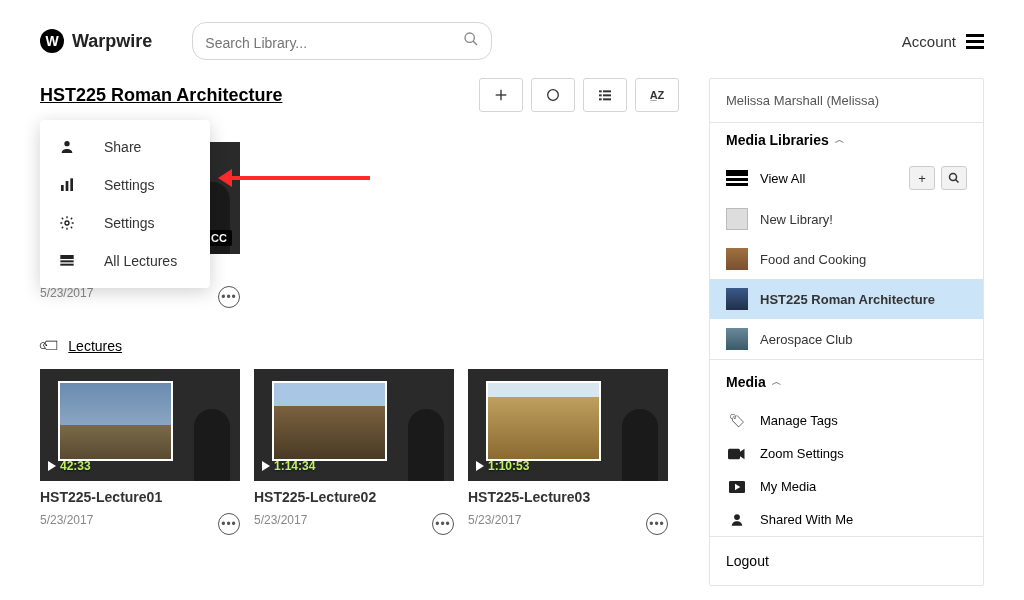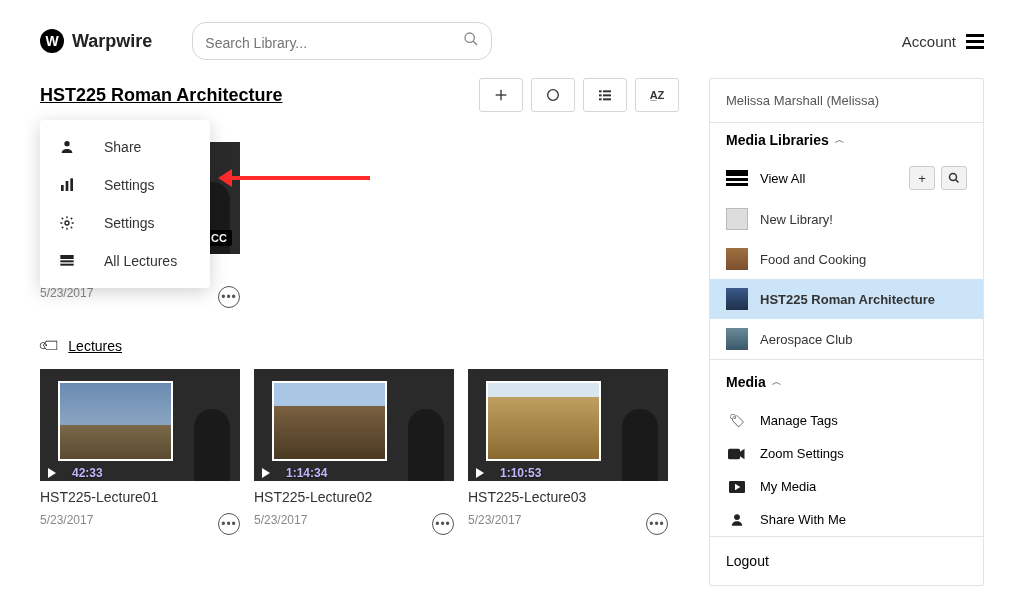--- a/index.html
+++ b/index.html
@@ -34,24 +34,24 @@
 .arrow-line { width: 140px; height: 4px; background: #ff2a2a; }
 .arrow-head { position: absolute; left: -12px; top: -7px; width: 0; height: 0; border-top: 9px solid transparent; border-bottom: 9px solid transparent; border-right: 14px solid #ff2a2a; }
 
 .cards { display: flex; gap: 14px; flex-wrap: wrap; }
 .card { width: 200px; }
 .thumb { width: 200px; height: 112px; background: #2a2a2a; position: relative; overflow: hidden; }
 .thumb .slide { position: absolute; top: 12px; left: 18px; width: 115px; height: 80px; background: linear-gradient(#6a8bb0,#8aa5c2 55%,#7a6a4a 55%,#5a4a30); border: 2px solid #fff; }
 .thumb.t2 .slide { background: linear-gradient(#a9c6e4,#a9c6e4 30%,#7a6140 30%,#4a3a24); }
 .thumb.t3 .slide { background: linear-gradient(#d8e6f0,#d8e6f0 18%,#c0a060 18%,#8a6a30); }
 .thumb .person { position: absolute; bottom: 0; right: 10px; width: 36px; height: 72px; background: #1a1a1a; border-radius: 18px 18px 0 0; }
-.play-bar { position: absolute; bottom: 1px; left: 8px; display: flex; align-items: center; gap: 16px; color: #c4b5fd; font-size: 12px; font-weight: 600; text-shadow: 0 1px 2px rgba(0,0,0,.6); }
+.play-bar { position: absolute; bottom: 8px; left: 8px; display: flex; align-items: center; gap: 4px; color: #bef264; font-size: 12px; font-weight: 600; text-shadow: 0 1px 2px rgba(0,0,0,.6); }
 .play-triangle { width: 0; height: 0; border-top: 5px solid transparent; border-bottom: 5px solid transparent; border-left: 8px solid #fff; }
 .cc-badge { position: absolute; bottom: 8px; right: 8px; background: #000; color: #fff; font-size: 11px; font-weight: bold; padding: 2px 5px; border-radius: 2px; }
-.card-title { font-size: 14px; color: #333; margin-top: 8px; }
+.card-title { font-size: 14px; color: #333; margin-top: 8px; font-weight: bold; }
 .card-info { display: flex; align-items: flex-start; justify-content: space-between; margin-top: 8px; }
 .card-date { font-size: 12px; color: #888; }
 .more-btn { width: 22px; height: 22px; border: 1.5px solid #555; border-radius: 50%; display: flex; align-items: center; justify-content: center; font-size: 12px; color: #555; cursor: pointer; letter-spacing: 1px; }
 
 .first-card-area { display: flex; gap: 14px; margin-bottom: 28px; position: relative; z-index: 1; }
 
 .tag-row { display: flex; align-items: center; gap: 8px; margin: 10px 0 14px; }
 .tag-icon { transform: rotate(-45deg); font-size: 16px; }
 .tag-label { font-size: 14px; text-decoration: underline; }
 
@@ -324,20 +324,20 @@
             </span>
             <span>My Media</span>
           </div>
         <div class="media-item">
             <span class="mi-icon">
               <svg width="14" height="14" viewBox="0 0 24 24" fill="#222">
                 <circle cx="12" cy="7" r="5"></circle>
                 <path d="M3 22c0-5 4-8 9-8s9 3 9 8"></path>
               </svg>
             </span>
-            <span>Share With Me</span>
+            <span>Shared With Me</span>
           </div>
       </div>
 
       <div class="logout">Logout</div>
     </div>
   </div>
 </div>
 
 </body></html>

